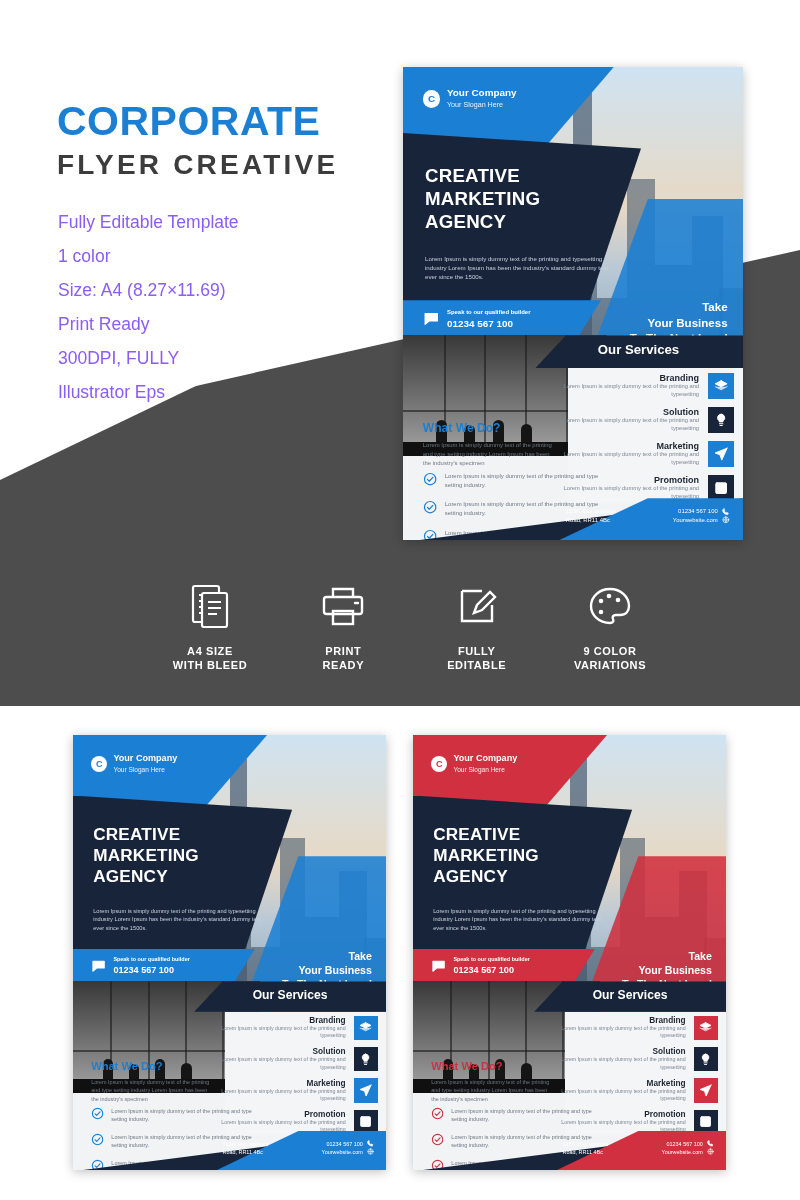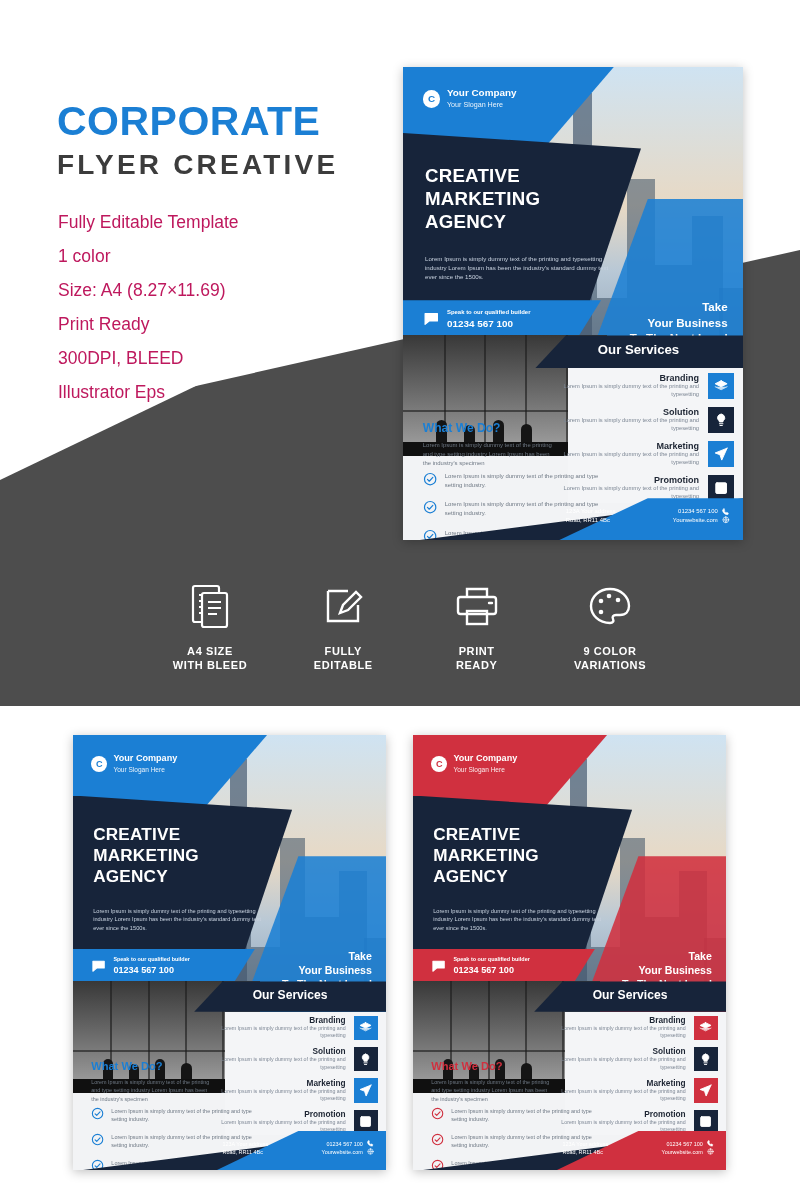--- a/index.html
+++ b/index.html
@@ -34,21 +34,21 @@
   .headline .line1 {
     font-size: 41px; font-weight: bold; color: #1b7fd4; letter-spacing: 0.5px;
     line-height: 1.05;
   }
   .headline .line2 {
     font-size: 28px; font-weight: bold; color: #3c3c3c; letter-spacing: 3.2px;
     margin-top: 6px;
   }
   .specs {
     position: absolute; left: 58px; top: 205px; width: 330px;
-    font-size: 17.5px; color: #be185d; line-height: 34px;
+    font-size: 17.5px; color: #8b5cf6; line-height: 34px;
   }
   .specs div { white-space: nowrap; }
 
   
   .features {
     position: absolute; left: 150px; top: 580px; width: 520px;
     display: flex; justify-content: space-between; align-items: flex-start;
   }
   .feature { width: 120px; text-align: center; color: #ffffff; }
   .feature .fi { height: 52px; display: flex; align-items: center; justify-content: center; }
@@ -90,21 +90,21 @@
   <div class="headline">
     <div class="line1">CORPORATE</div>
     <div class="line2">FLYER CREATIVE</div>
   </div>
 
   <div class="specs">
     <div>Fully Editable Template</div>
     <div>1 color</div>
     <div>Size: A4 (8.27×11.69)</div>
     <div>Print Ready</div>
-    <div>300DPI, BLEED</div>
+    <div>300DPI, FULLY</div>
     <div>Illustrator Eps</div>
   </div>
 
   <div class="features">
 
     <div class="feature">
       <div class="fi">
         <svg width="40" height="46" viewBox="0 0 40 46" fill="none" stroke="#ffffff" stroke-width="2.2">
           <rect x="3" y="3" width="26" height="36" rx="2"></rect>
           <path d="M9 12h14M9 18h14M9 24h14M9 30h9"></path>
@@ -113,43 +113,43 @@
         </svg>
       </div>
       <div class="fl">
         <span>A4 SIZE</span><br>
         <span>WITH BLEED</span>
       </div>
     </div>
 
     <div class="feature">
       <div class="fi">
-        <svg width="42" height="42" viewBox="0 0 42 42" fill="none" stroke="#ffffff" stroke-width="2.4">
-          <path d="M6 6h20M6 6v30h30V20"></path>
-          <path d="M18 28l3-8 13-13 5 5-13 13z"></path>
-        </svg>
-      </div>
-      <div class="fl">
-        <span>FULLY</span><br>
-        <span>EDITABLE</span>
-      </div>
-    </div>
-
-    <div class="feature">
-      <div class="fi">
         <svg width="46" height="42" viewBox="0 0 46 42" fill="none" stroke="#ffffff" stroke-width="2.4">
           <path d="M13 12V4h20v8"></path>
           <rect x="4" y="12" width="38" height="17" rx="2.5"></rect>
           <rect x="13" y="26" width="20" height="13"></rect>
           <path d="M35 18h3" stroke-linecap="round"></path>
         </svg>
       </div>
       <div class="fl">
         <span>PRINT</span><br>
         <span>READY</span>
+      </div>
+    </div>
+
+    <div class="feature">
+      <div class="fi">
+        <svg width="42" height="42" viewBox="0 0 42 42" fill="none" stroke="#ffffff" stroke-width="2.4">
+          <path d="M6 6h20M6 6v30h30V20"></path>
+          <path d="M18 28l3-8 13-13 5 5-13 13z"></path>
+        </svg>
+      </div>
+      <div class="fl">
+        <span>FULLY</span><br>
+        <span>EDITABLE</span>
       </div>
     </div>
 
     <div class="feature">
       <div class="fi">
         <svg width="44" height="42" viewBox="0 0 44 42" fill="none" stroke="#ffffff" stroke-width="2.4">
           <path d="M22 4C11 4 3 12 3 21s8 17 19 17c3 0 4-2 3-4s0-4 3-4h4c6 0 9-4 9-9 0-9-8-17-19-17z"></path>
           <circle cx="13" cy="16" r="2.3" fill="#ffffff" stroke="none"></circle>
           <circle cx="21" cy="11" r="2.3" fill="#ffffff" stroke="none"></circle>
           <circle cx="30" cy="15" r="2.3" fill="#ffffff" stroke="none"></circle>

